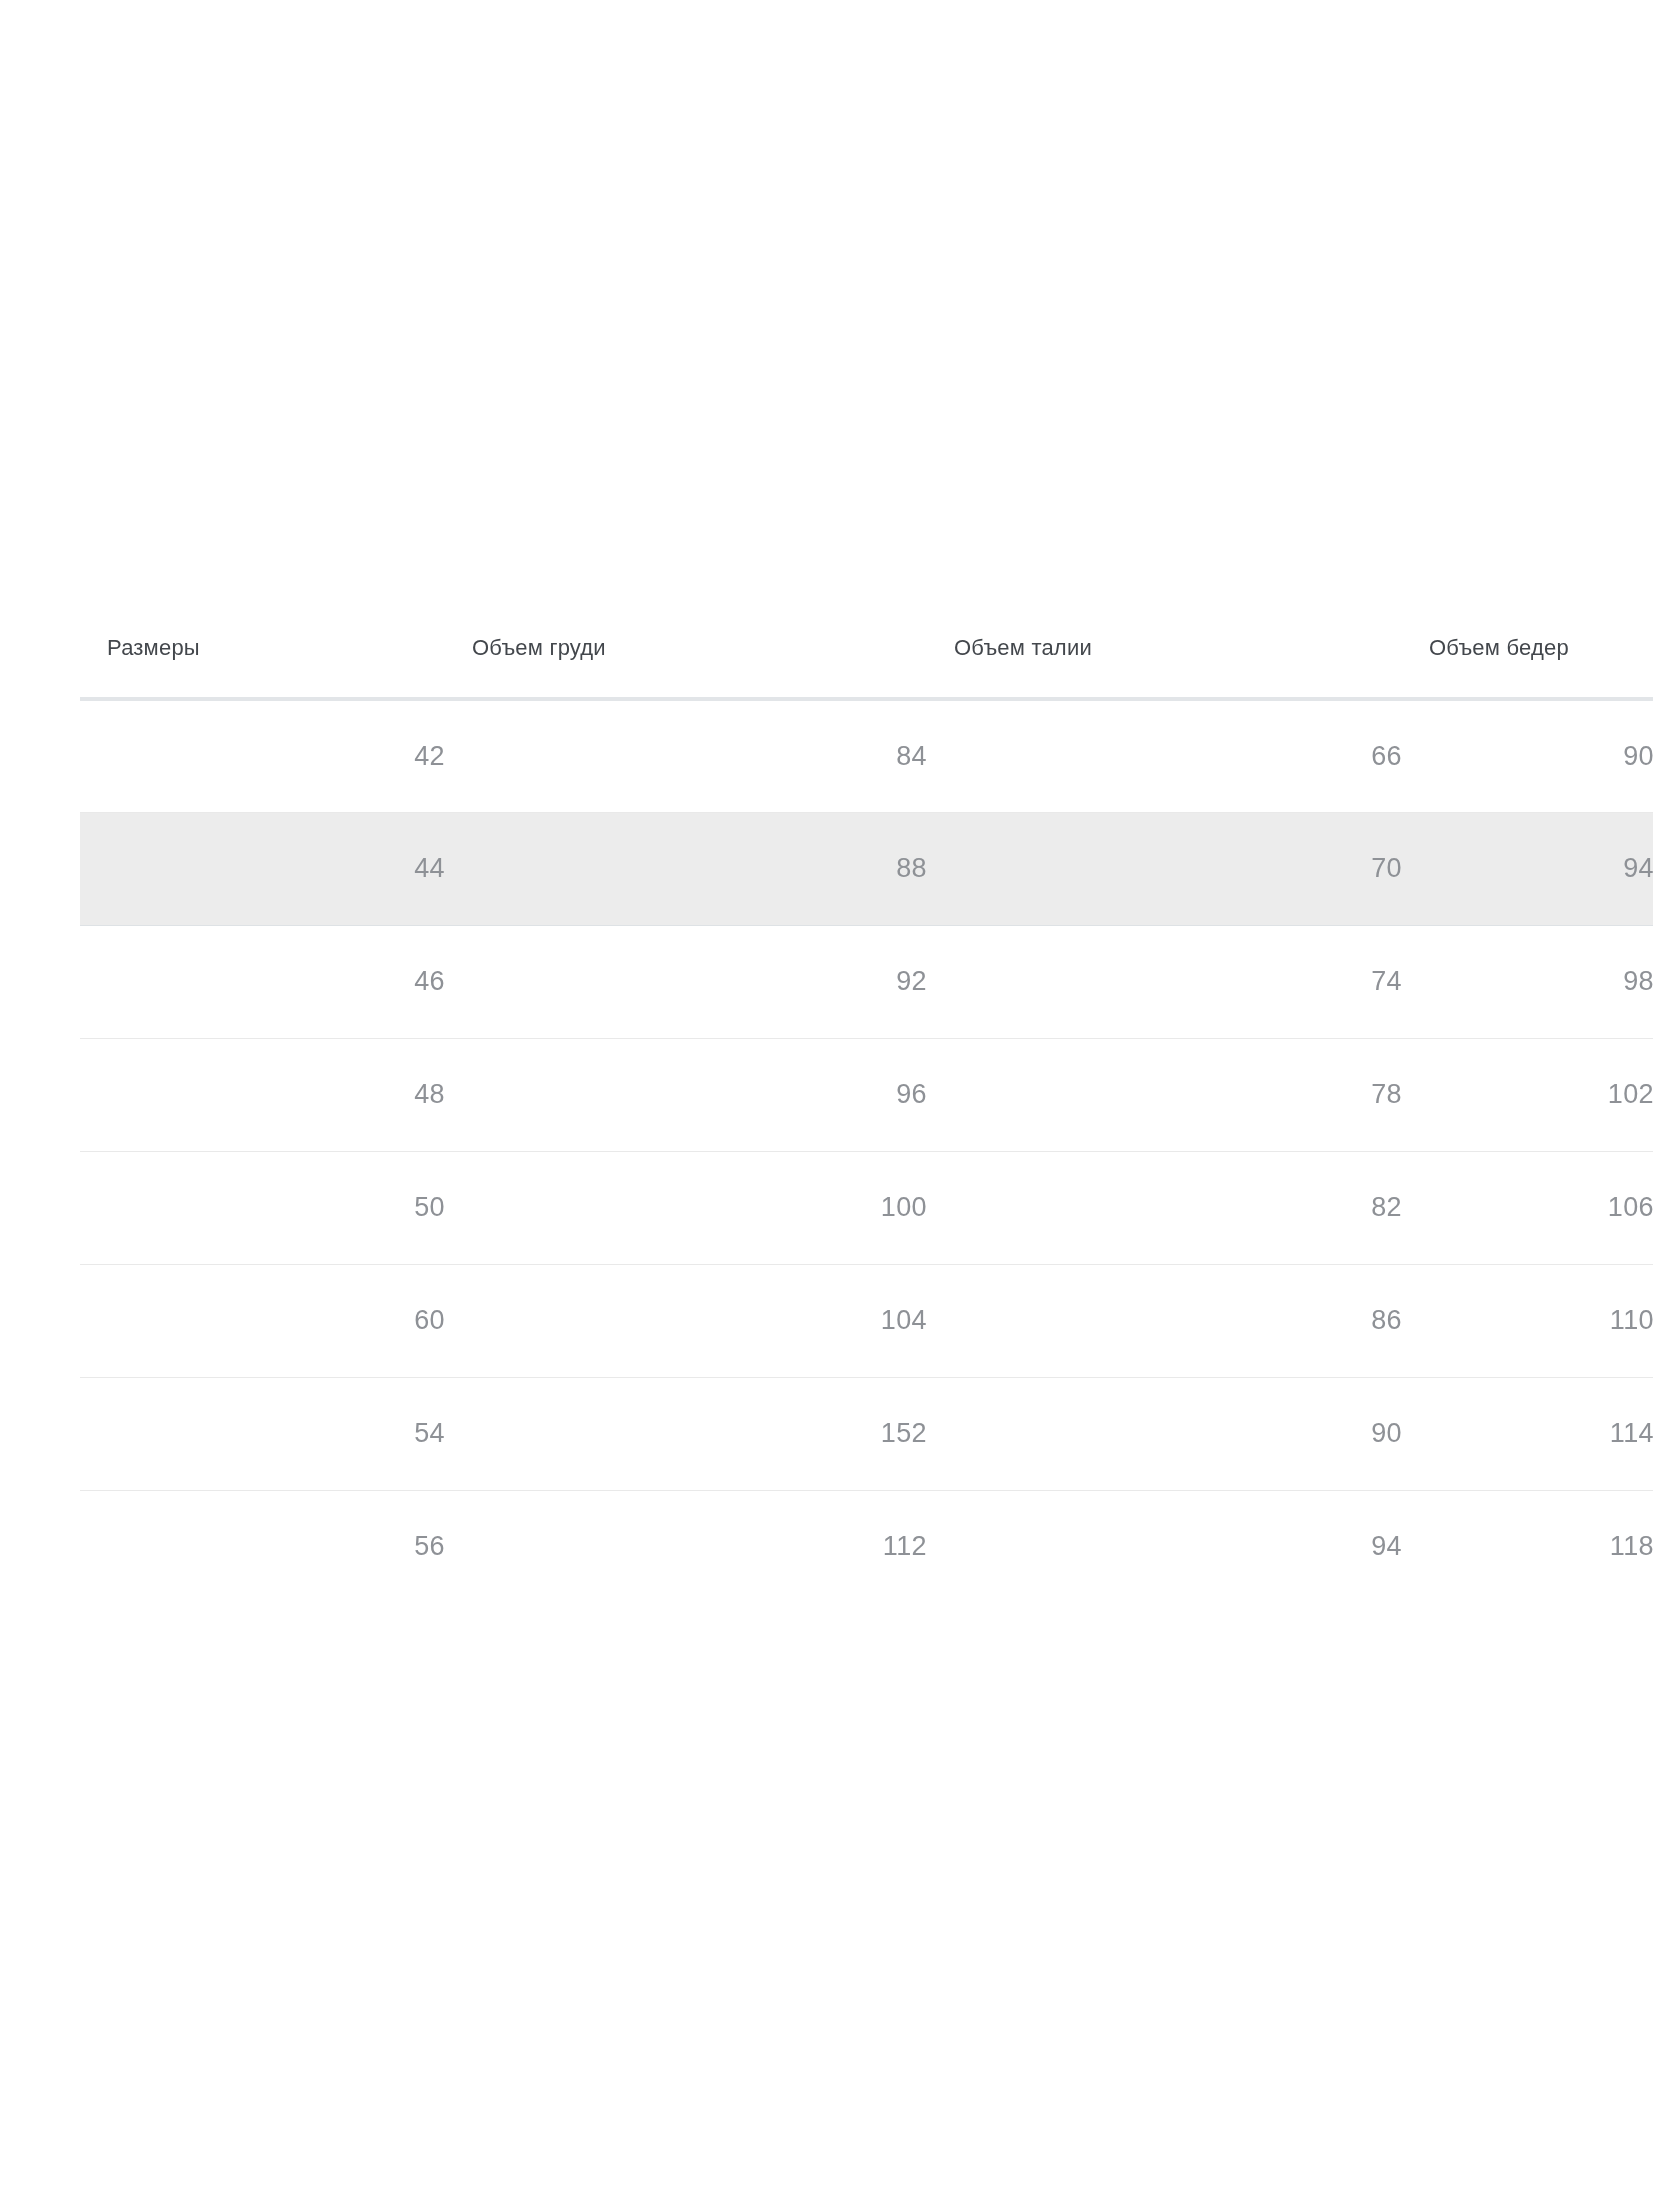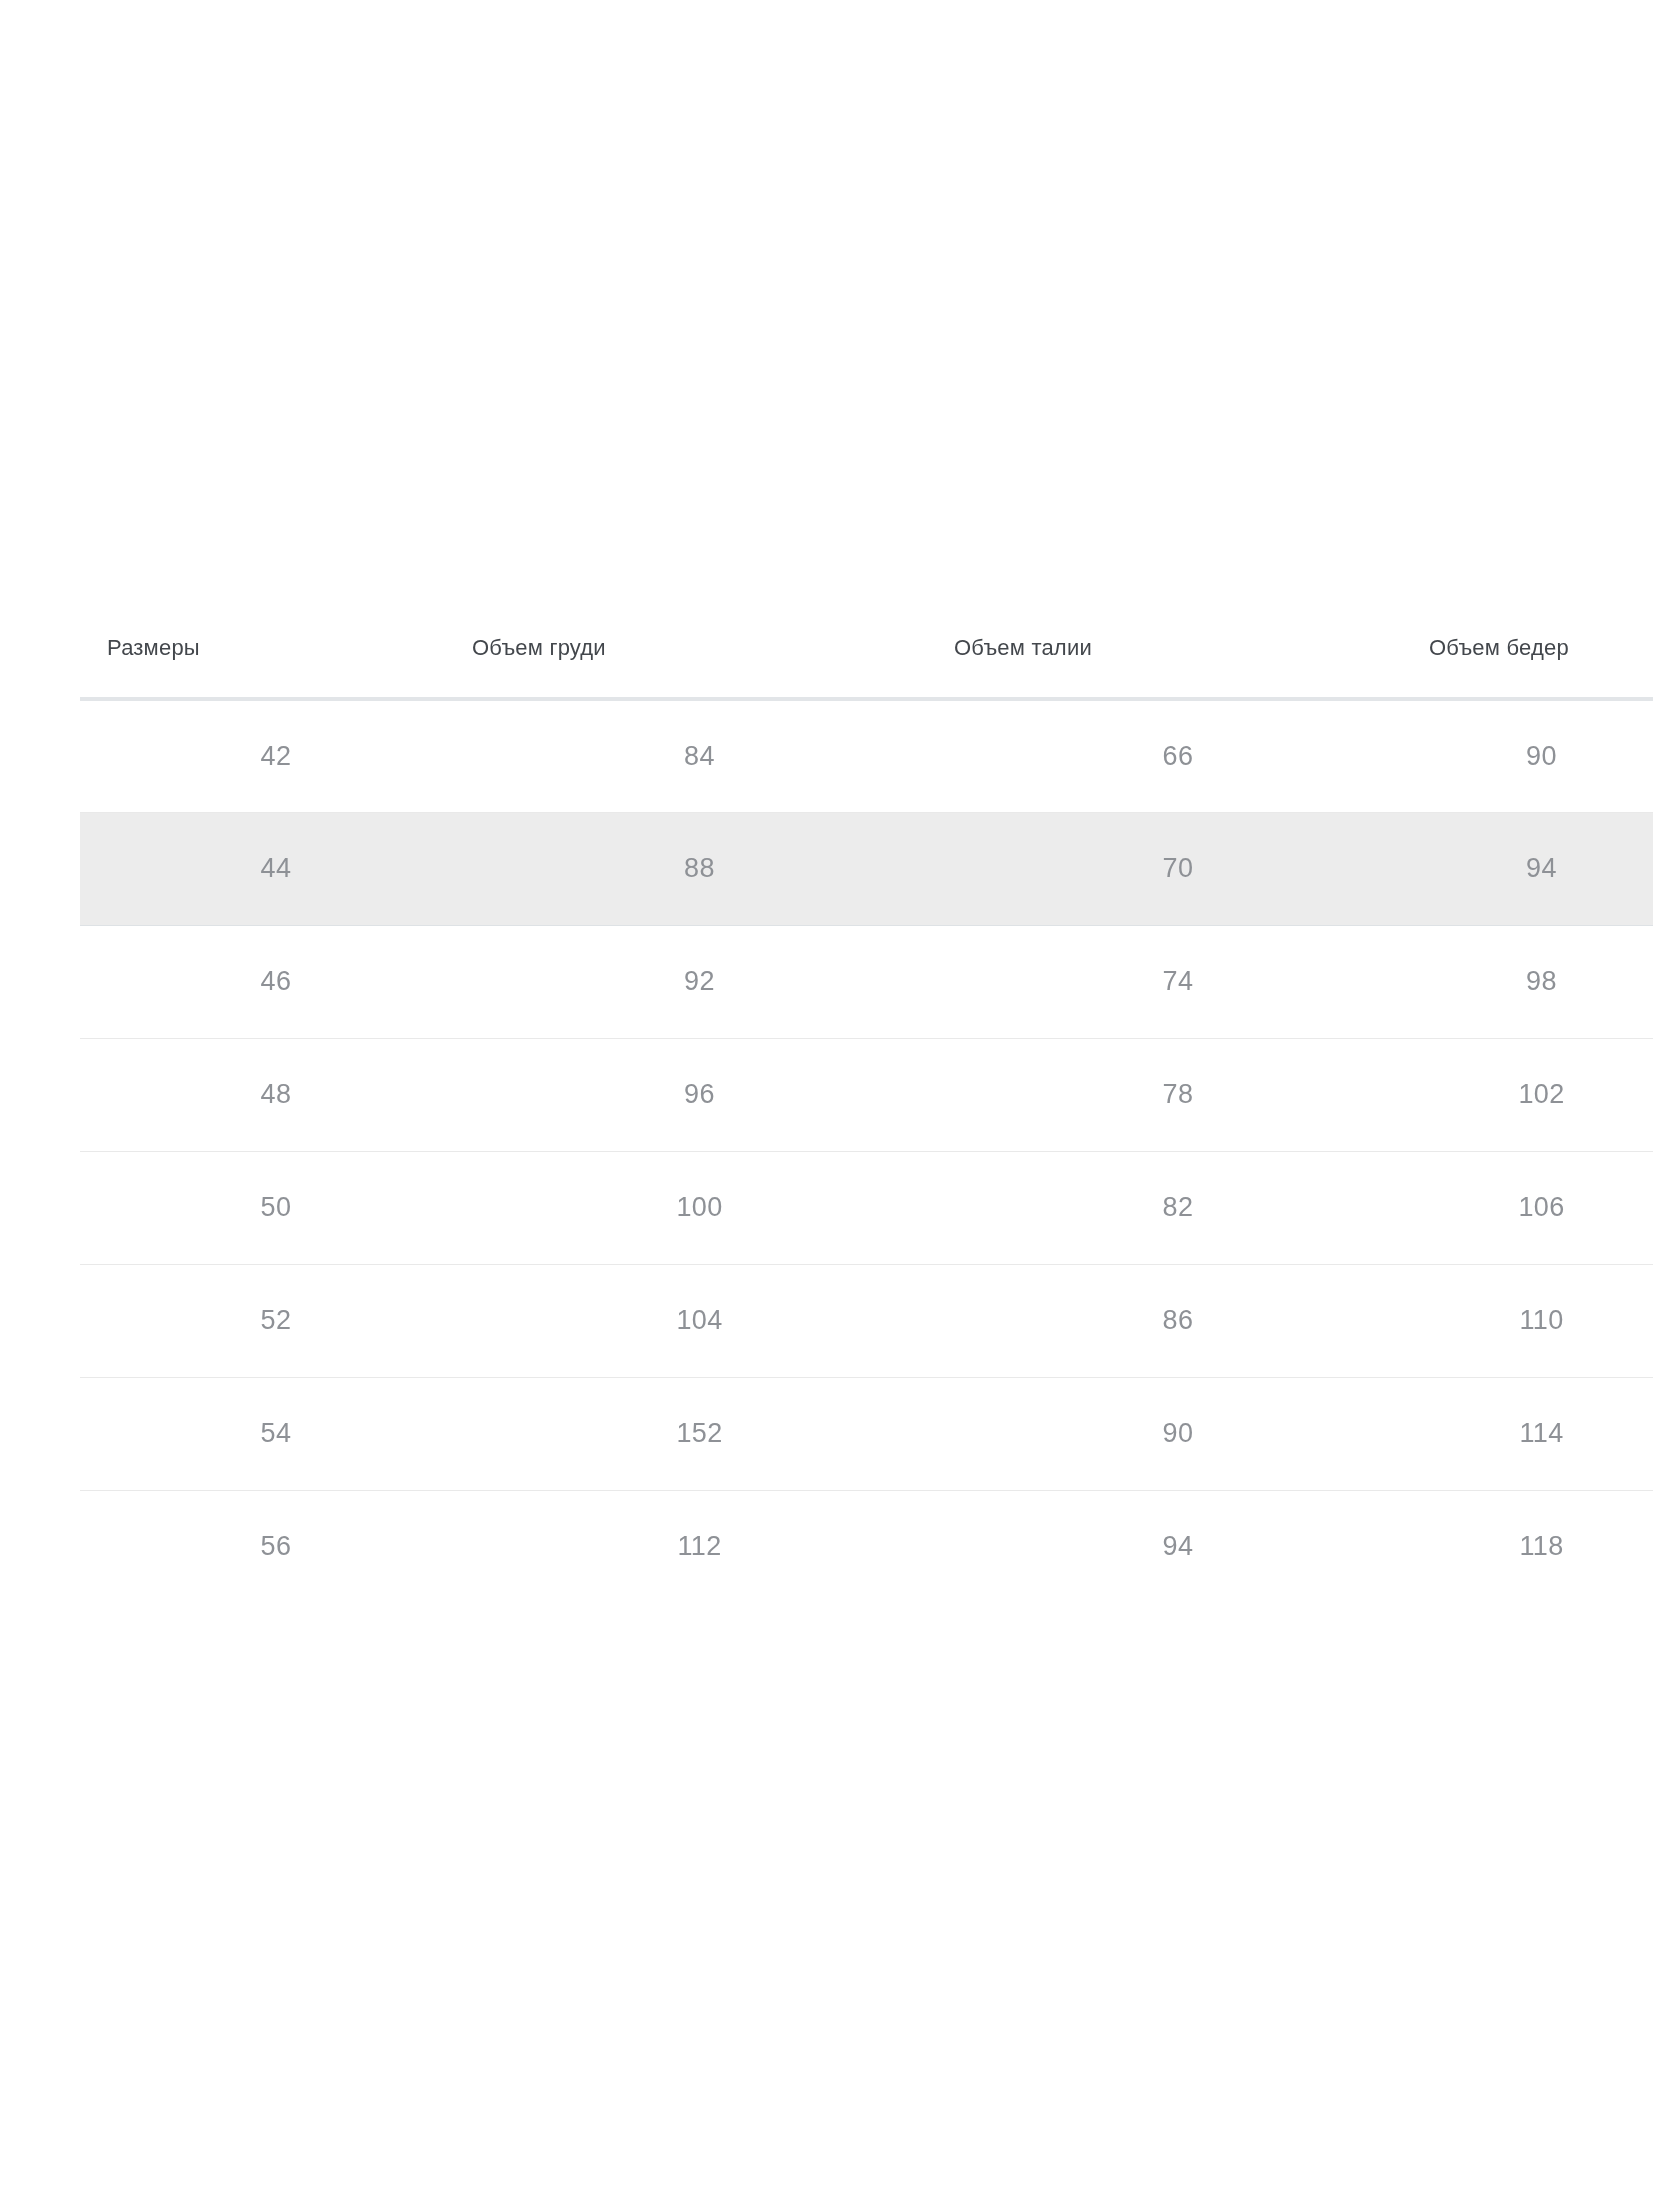--- a/index.html
+++ b/index.html
@@ -39,21 +39,21 @@
     font-weight: 500;
     color: #43474c;
     letter-spacing: 0.2px;
     border-bottom: 4.9px solid #e2e5e8;
     white-space: nowrap;
   }
   table.size-table td {
     height: 113px;
     box-sizing: border-box;
     padding: 0 0 0 27px;
-    text-align: center;
+    text-align: right;
     vertical-align: middle;
     font-size: 27px;
     font-weight: 400;
     color: #8e9196;
     letter-spacing: 0.4px;
     border-bottom: 1.6px solid #e9e9e9;
     white-space: nowrap;
   }
   tr.row-highlighted td {
     background: #ececec;
@@ -108,21 +108,21 @@
         <td>78</td>
         <td>102</td>
       </tr>
       <tr>
         <td>50</td>
         <td>100</td>
         <td>82</td>
         <td>106</td>
       </tr>
       <tr>
-        <td>52</td>
+        <td>60</td>
         <td>104</td>
         <td>86</td>
         <td>110</td>
       </tr>
       <tr>
         <td>54</td>
         <td>152</td>
         <td>90</td>
         <td>114</td>
       </tr>

